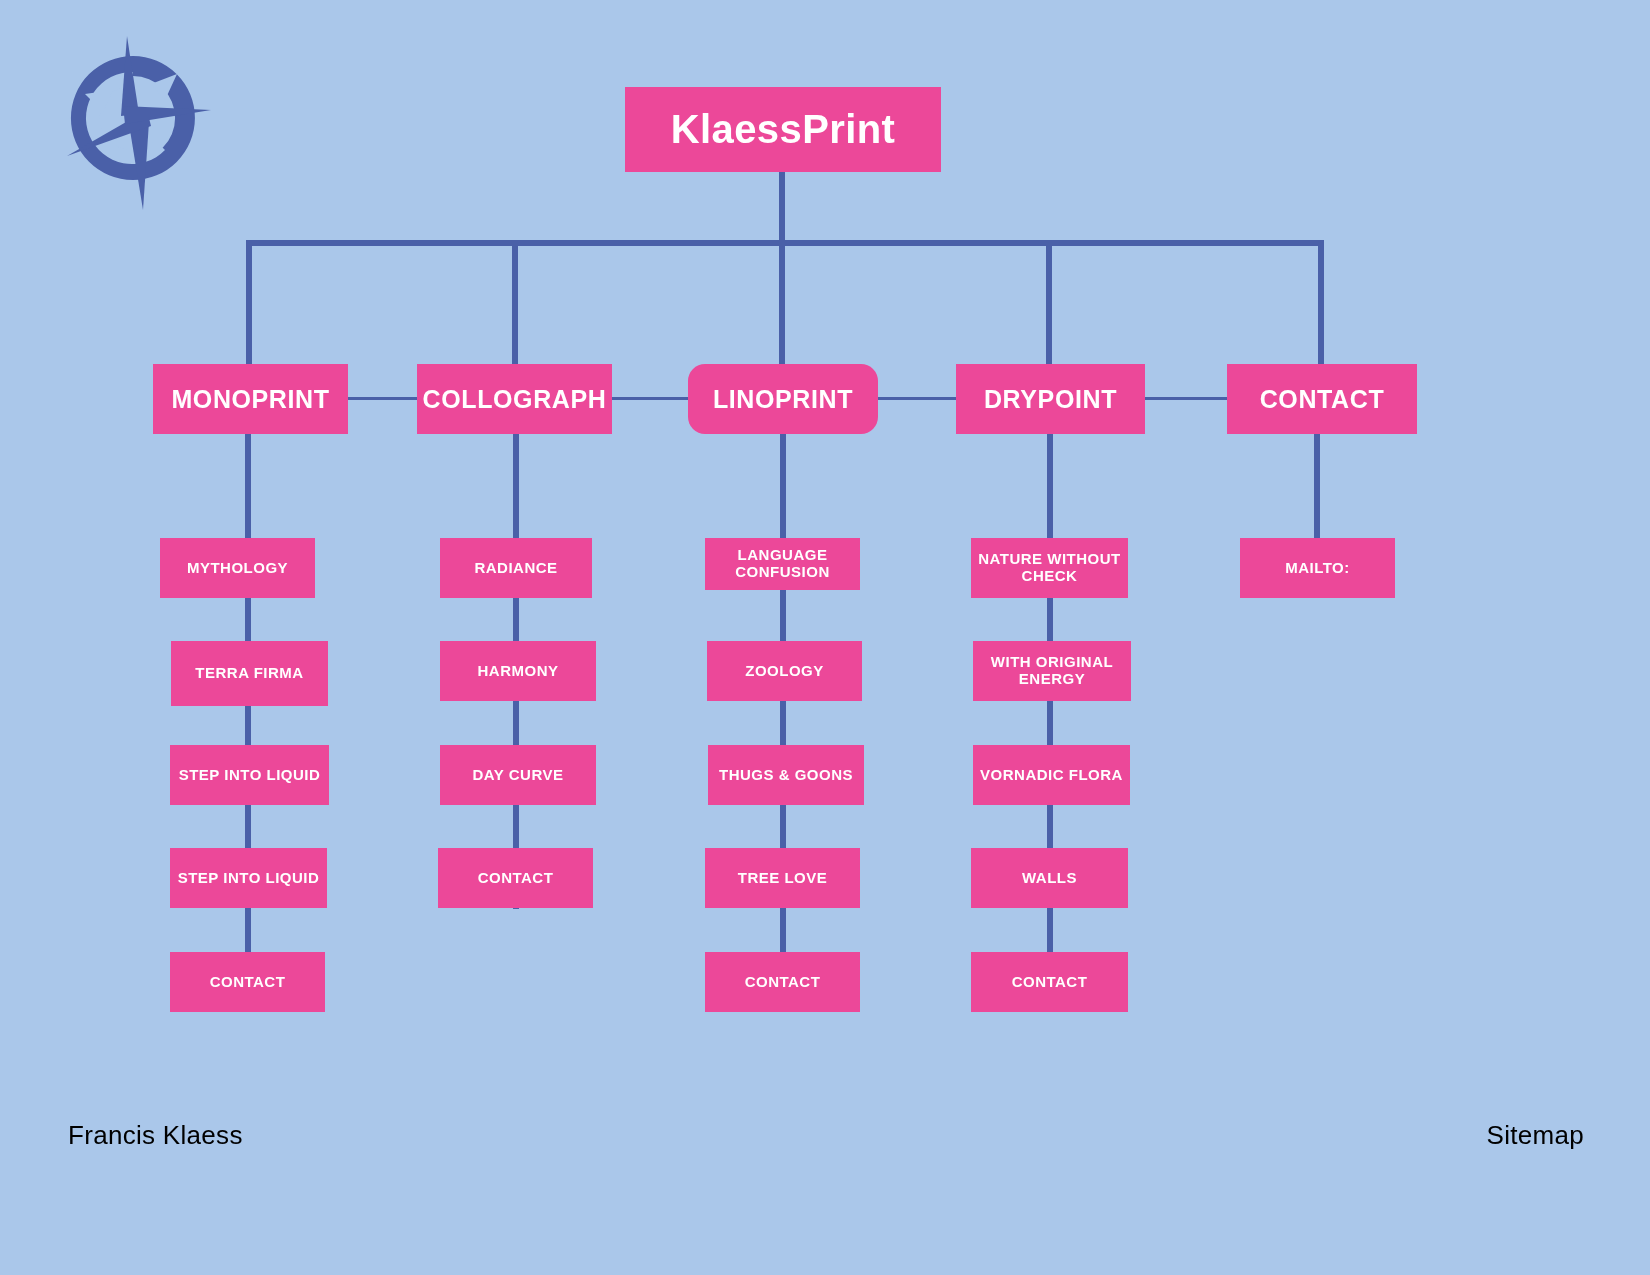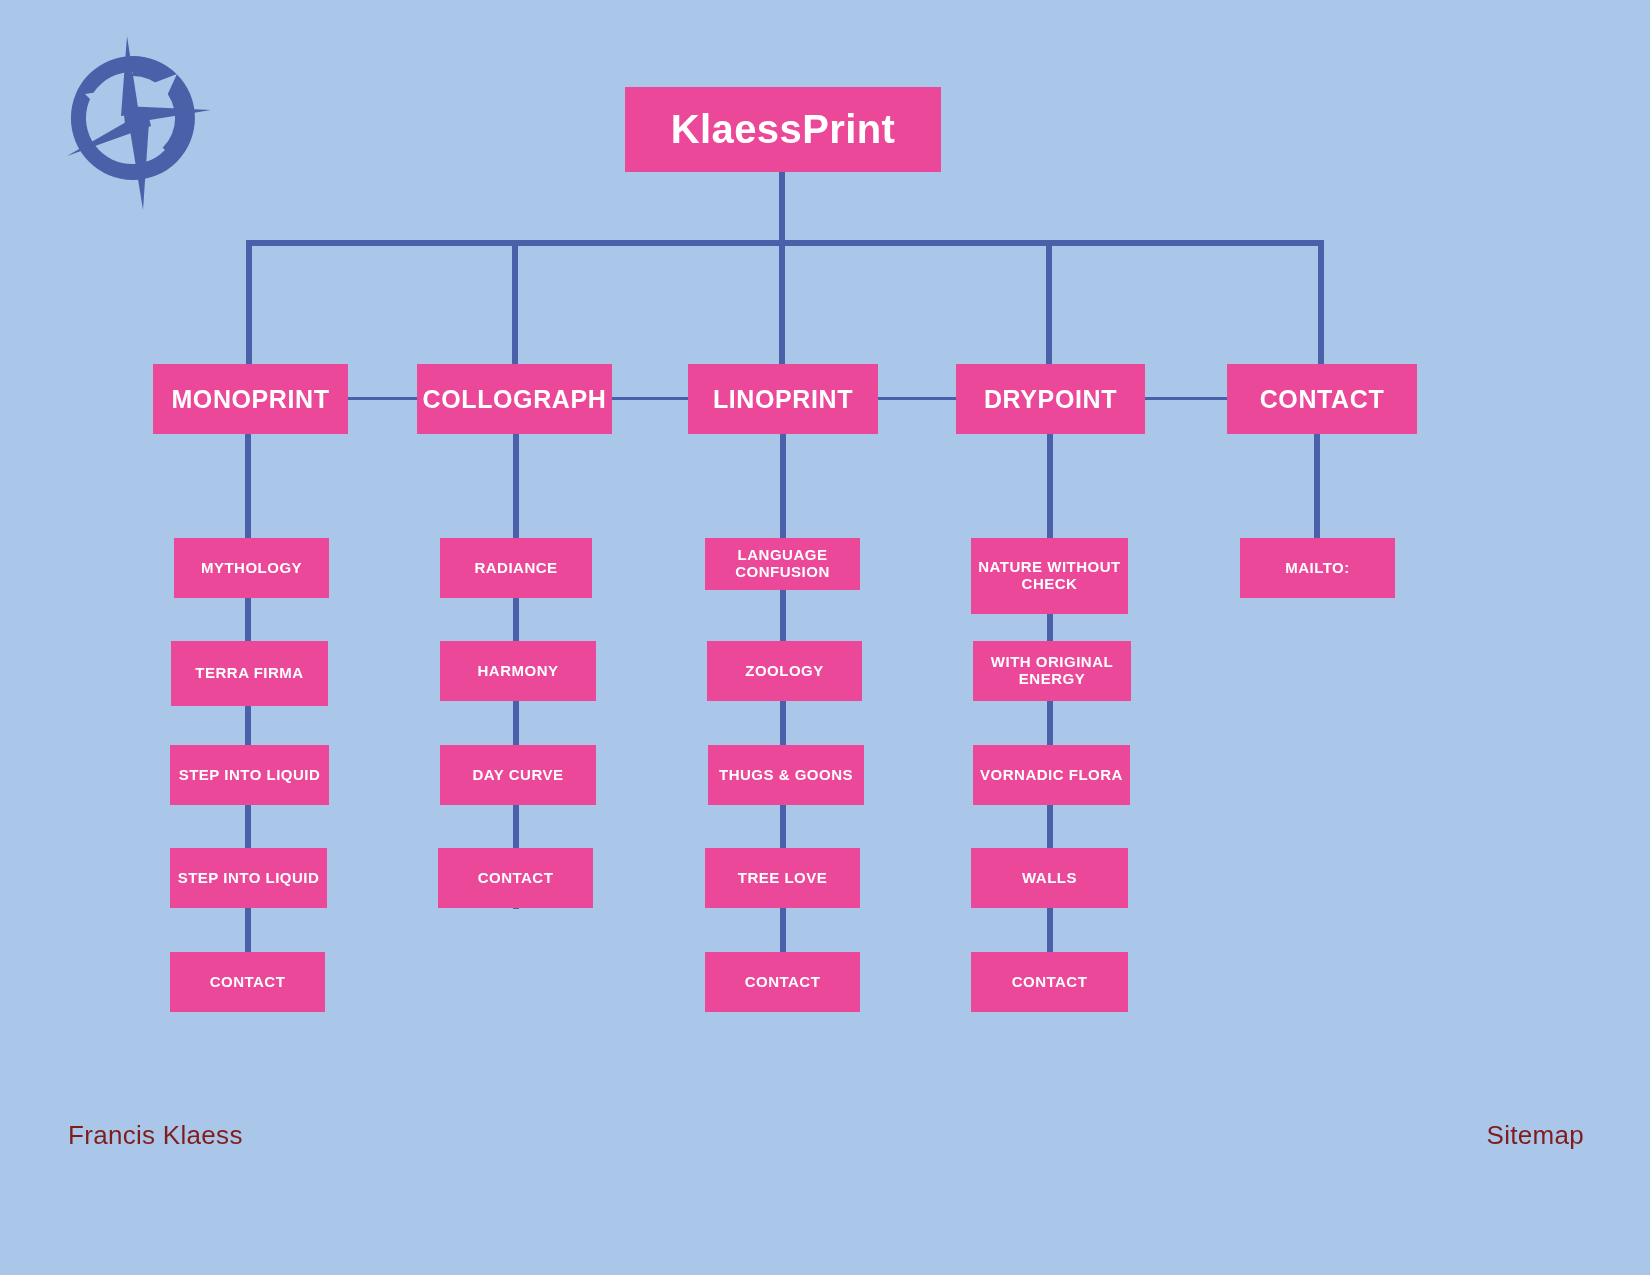--- a/index.html
+++ b/index.html
@@ -59,21 +59,21 @@
   }
   .node.lvl3 {
     font-size: 15px;
     font-weight: bold;
     letter-spacing: 0.5px;
     padding: 2px 6px;
   }
   
   .footer-text {
     position: absolute;
-    color: #7f1d1d;
+    color: #000000;
     font-size: 26px;
     font-weight: normal;
     letter-spacing: 0.3px;
   }
   #footer-left  { left: 68px;  top: 1120px; }
   #footer-right { right: 66px; top: 1120px; }
 </style>
 </head>
 <body>
 
@@ -121,43 +121,43 @@
   <div class="conn" style="left:780px; top:434px; width:6px; height:578px;"></div>
 
   <div class="conn" style="left:1047px; top:434px; width:6px; height:578px;"></div>
 
   <div class="conn" style="left:1314px; top:434px; width:6px; height:130px;"></div>
 
   <div class="node root" style="left:625px; top:87px; width:316px; height:85px;">KlaessPrint</div>
 
   <div class="node lvl2" style="left:417px; top:364px; width:195px; height:70px;">COLLOGRAPH</div>
   <div class="node lvl2" style="left:153px; top:364px; width:195px; height:70px;">MONOPRINT</div>
-  <div class="node lvl2" style="left:688px; top:364px; width:190px; height:70px;">LINOPRINT</div>
+  <div class="node lvl2" style="left:688px; top:364px; width:190px; height:70px;border-radius:17px;">LINOPRINT</div>
   <div class="node lvl2" style="left:956px; top:364px; width:189px; height:70px;">DRYPOINT</div>
   <div class="node lvl2" style="left:1227px; top:364px; width:190px; height:70px;">CONTACT</div>
 
-  <div class="node lvl3" style="left:174px; top:538px; width:155px; height:60px;">MYTHOLOGY</div>
+  <div class="node lvl3" style="left:160px; top:538px; width:155px; height:60px;">MYTHOLOGY</div>
   <div class="node lvl3" style="left:171px; top:641px; width:157px; height:65px;">TERRA FIRMA</div>
   <div class="node lvl3" style="left:170px; top:745px; width:159px; height:60px;">STEP INTO LIQUID</div>
   <div class="node lvl3" style="left:170px; top:848px; width:157px; height:60px;">STEP INTO LIQUID</div>
   <div class="node lvl3" style="left:170px; top:952px; width:155px; height:60px;">CONTACT</div>
 
   <div class="node lvl3" style="left:440px; top:538px; width:152px; height:60px;">RADIANCE</div>
   <div class="node lvl3" style="left:440px; top:641px; width:156px; height:60px;">HARMONY</div>
   <div class="node lvl3" style="left:440px; top:745px; width:156px; height:60px;">DAY CURVE</div>
   <div class="node lvl3" style="left:438px; top:848px; width:155px; height:60px;">CONTACT</div>
 
   <div class="node lvl3" style="left:705px; top:538px; width:155px; height:52px;">LANGUAGE
 CONFUSION</div>
   <div class="node lvl3" style="left:707px; top:641px; width:155px; height:60px;">ZOOLOGY</div>
   <div class="node lvl3" style="left:708px; top:745px; width:156px; height:60px;">THUGS &amp; GOONS</div>
   <div class="node lvl3" style="left:705px; top:848px; width:155px; height:60px;text-align:center;">TREE LOVE</div>
   <div class="node lvl3" style="left:705px; top:952px; width:155px; height:60px;">CONTACT</div>
 
-  <div class="node lvl3" style="left:971px; top:538px; width:157px; height:76px;">NATURE WITHOUT
+  <div class="node lvl3" style="left:971px; top:538px; width:157px; height:60px;">NATURE WITHOUT
 CHECK</div>
   <div class="node lvl3" style="left:973px; top:641px; width:158px; height:60px;">WITH ORIGINAL
 ENERGY</div>
   <div class="node lvl3" style="left:973px; top:745px; width:157px; height:60px;">VORNADIC FLORA</div>
   <div class="node lvl3" style="left:971px; top:848px; width:157px; height:60px;">WALLS</div>
   <div class="node lvl3" style="left:971px; top:952px; width:157px; height:60px;">CONTACT</div>
 
   <div class="node lvl3" style="left:1240px; top:538px; width:155px; height:60px;">MAILTO:</div>
 
   <div class="footer-text" id="footer-left">Francis Klaess</div>

